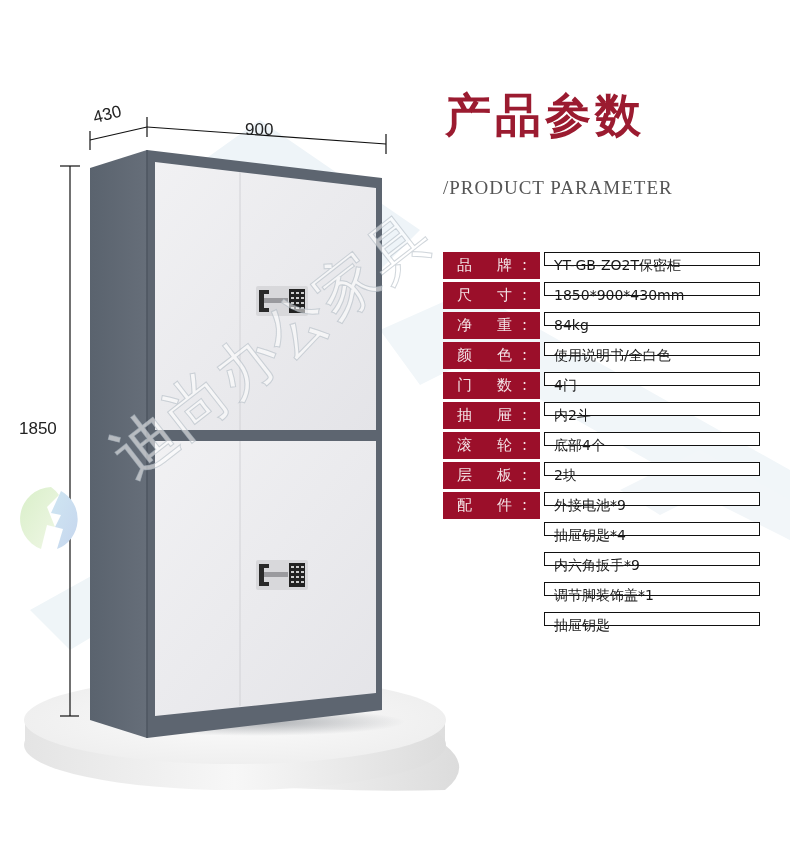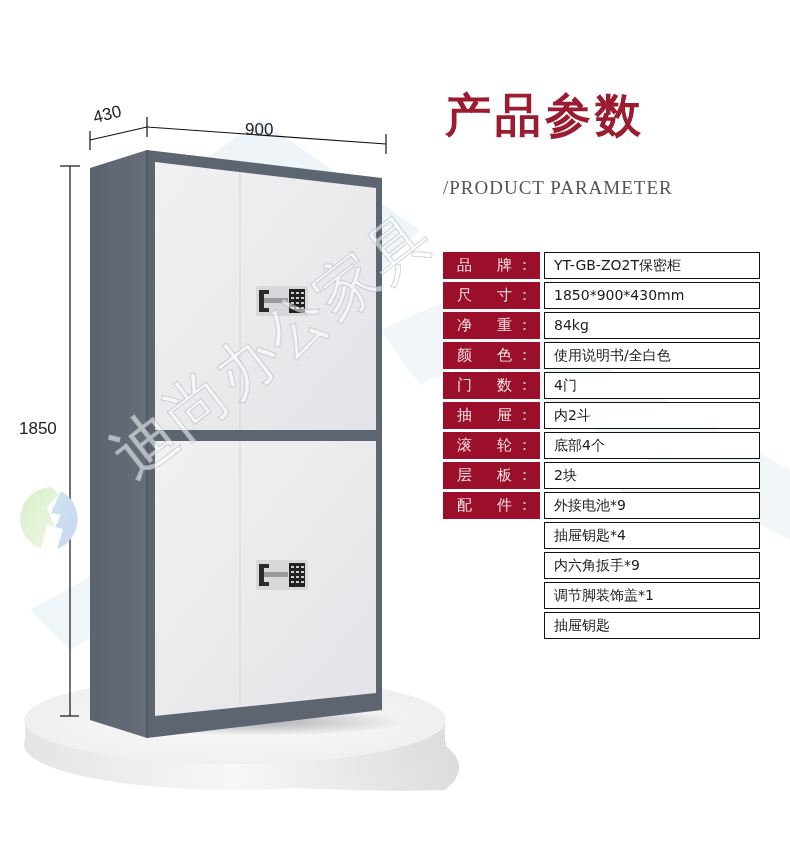--- a/index.html
+++ b/index.html
@@ -43,21 +43,21 @@
   .spec-row { position: absolute; left: 0; height: 27px; }
   .spec-label {
     position: absolute; left: 0; top: 0; width: 97px; height: 27px;
     background: #9b0f2a; color: #f3e3e6;
     font-size: 15px; line-height: 27px;
   }
   .spec-label .c1 { position: absolute; left: 14px; }
   .spec-label .c2 { position: absolute; left: 54px; }
   .spec-label .colon { position: absolute; left: 79px; }
   .spec-value {
-    position: absolute; left: 101px; top: 0; width: 216px; height: 27px;
+    position: absolute; left: 101px; top: 0; width: 216px; height: 14px;
     border: 1.5px solid #111; background: #fff;
     font-size: 14px; line-height: 24px; padding-left: 9px; color: #1a1a1a;
     white-space: nowrap;
   }
 </style>
 </head>
 <body>
 
 <svg class="bg-deco" width="790" height="855" viewBox="0 0 790 855">
   <polygon points="190,170 260,120 420,230 380,270 260,185 220,215" fill="#eef4f8"></polygon>

